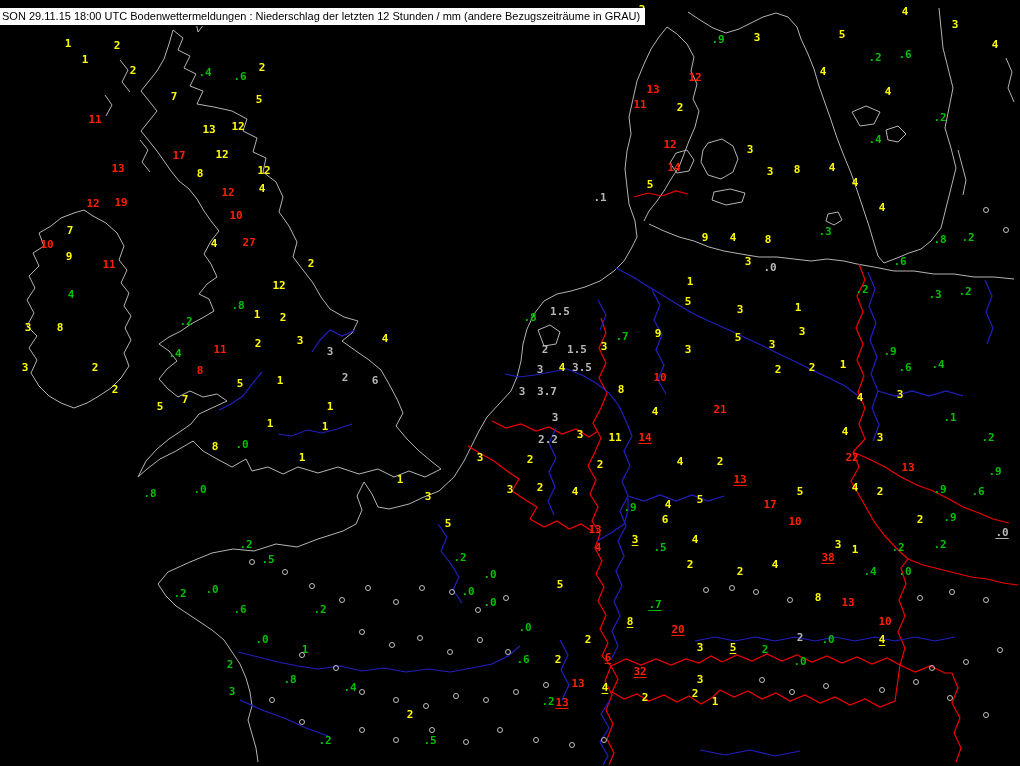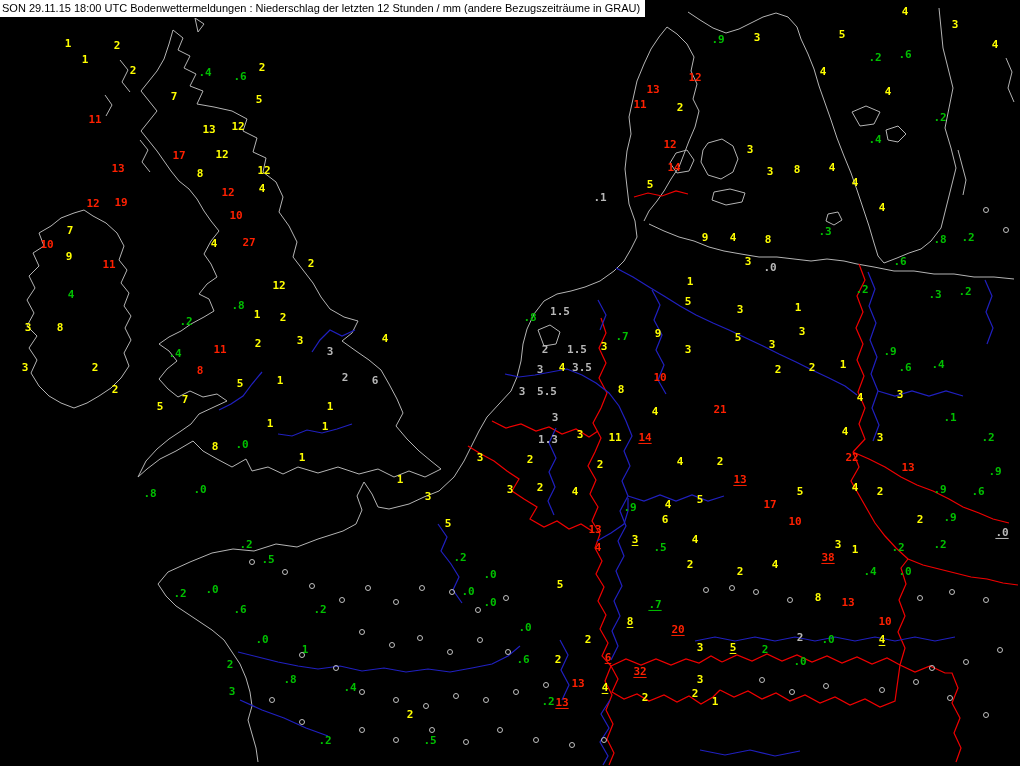--- a/index.html
+++ b/index.html
@@ -16,21 +16,21 @@
   .station {
     position:absolute; transform:translate(-50%,-55%);
     font-size:11px; font-weight:bold; line-height:1; white-space:pre;
     text-underline-offset:2px;
   }
   .dot {
     position:absolute; width:4px; height:4px; border-radius:50%;
     border:1px solid #c0c0c0; transform:translate(-50%,-50%);
   }
   .titlebar {
-    position:absolute; left:0; top:0; height:17px; line-height:17px;
+    position:absolute; left:0; top:8px; height:17px; line-height:17px;
     background:var(--title-bg,#fff); color:var(--title-fg,#000);
     font-family:"Liberation Sans", sans-serif; font-size:11px;
     padding:0 5px 0 2px; white-space:nowrap;
     border-bottom:1px solid #000; border-right:1px solid #000;
   }
 </style>
 </head>
 <body>
 
 <div class="screen" data-name="weather-map-canvas">
@@ -206,31 +206,31 @@
       <span class="station" data-name="station-value" style="left: 645px; top: 698px; color: rgb(255, 255, 0);">2</span>
       <span class="station" data-name="station-value" style="left: 530px; top: 318px; color: rgb(0, 192, 0);">.8</span>
       <span class="station" data-name="station-value" style="left: 560px; top: 312px; color: rgb(184, 184, 184);">1.5</span>
       <span class="station" data-name="station-value" style="left: 545px; top: 350px; color: rgb(184, 184, 184);">2</span>
       <span class="station" data-name="station-value" style="left: 577px; top: 350px; color: rgb(184, 184, 184);">1.5</span>
       <span class="station" data-name="station-value" style="left: 604px; top: 347px; color: rgb(255, 255, 0);">3</span>
       <span class="station" data-name="station-value" style="left: 562px; top: 368px; color: rgb(255, 255, 0);">4</span>
       <span class="station" data-name="station-value" style="left: 582px; top: 368px; color: rgb(184, 184, 184);">3.5</span>
       <span class="station" data-name="station-value" style="left: 540px; top: 370px; color: rgb(184, 184, 184);">3</span>
       <span class="station" data-name="station-value" style="left: 522px; top: 392px; color: rgb(184, 184, 184);">3</span>
-      <span class="station" data-name="station-value" style="left: 547px; top: 392px; color: rgb(184, 184, 184);">5.5</span>
+      <span class="station" data-name="station-value" style="left: 547px; top: 392px; color: rgb(184, 184, 184);">3.7</span>
       <span class="station" data-name="station-value" style="left: 622px; top: 337px; color: rgb(0, 192, 0);">.7</span>
       <span class="station" data-name="station-value" style="left: 658px; top: 334px; color: rgb(255, 255, 0);">9</span>
       <span class="station" data-name="station-value" style="left: 621px; top: 390px; color: rgb(255, 255, 0);">8</span>
       <span class="station" data-name="station-value" style="left: 660px; top: 378px; color: rgb(255, 32, 0);">10</span>
       <span class="station" data-name="station-value" style="left: 655px; top: 412px; color: rgb(255, 255, 0);">4</span>
       <span class="station" data-name="station-value" style="left: 720px; top: 410px; color: rgb(255, 32, 0);">21</span>
       <span class="station" data-name="station-value" style="left: 688px; top: 350px; color: rgb(255, 255, 0);">3</span>
       <span class="station" data-name="station-value" style="left: 738px; top: 338px; color: rgb(255, 255, 0);">5</span>
       <span class="station" data-name="station-value" style="left: 772px; top: 345px; color: rgb(255, 255, 0);">3</span>
-      <span class="station" data-name="station-value" style="left: 548px; top: 440px; color: rgb(184, 184, 184);">1.3</span>
+      <span class="station" data-name="station-value" style="left: 548px; top: 440px; color: rgb(184, 184, 184);">2.2</span>
       <span class="station" data-name="station-value" style="left: 580px; top: 435px; color: rgb(255, 255, 0);">3</span>
       <span class="station" data-name="station-value" style="left: 615px; top: 438px; color: rgb(255, 255, 0);">11</span>
       <span class="station" data-name="station-value" style="left: 645px; top: 438px; color: rgb(255, 32, 0); text-decoration: underline;">14</span>
       <span class="station" data-name="station-value" style="left: 530px; top: 460px; color: rgb(255, 255, 0);">2</span>
       <span class="station" data-name="station-value" style="left: 600px; top: 465px; color: rgb(255, 255, 0);">2</span>
       <span class="station" data-name="station-value" style="left: 680px; top: 462px; color: rgb(255, 255, 0);">4</span>
       <span class="station" data-name="station-value" style="left: 720px; top: 462px; color: rgb(255, 255, 0);">2</span>
       <span class="station" data-name="station-value" style="left: 740px; top: 480px; color: rgb(255, 32, 0); text-decoration: underline;">13</span>
       <span class="station" data-name="station-value" style="left: 480px; top: 458px; color: rgb(255, 255, 0);">3</span>
       <span class="station" data-name="station-value" style="left: 510px; top: 490px; color: rgb(255, 255, 0);">3</span>

